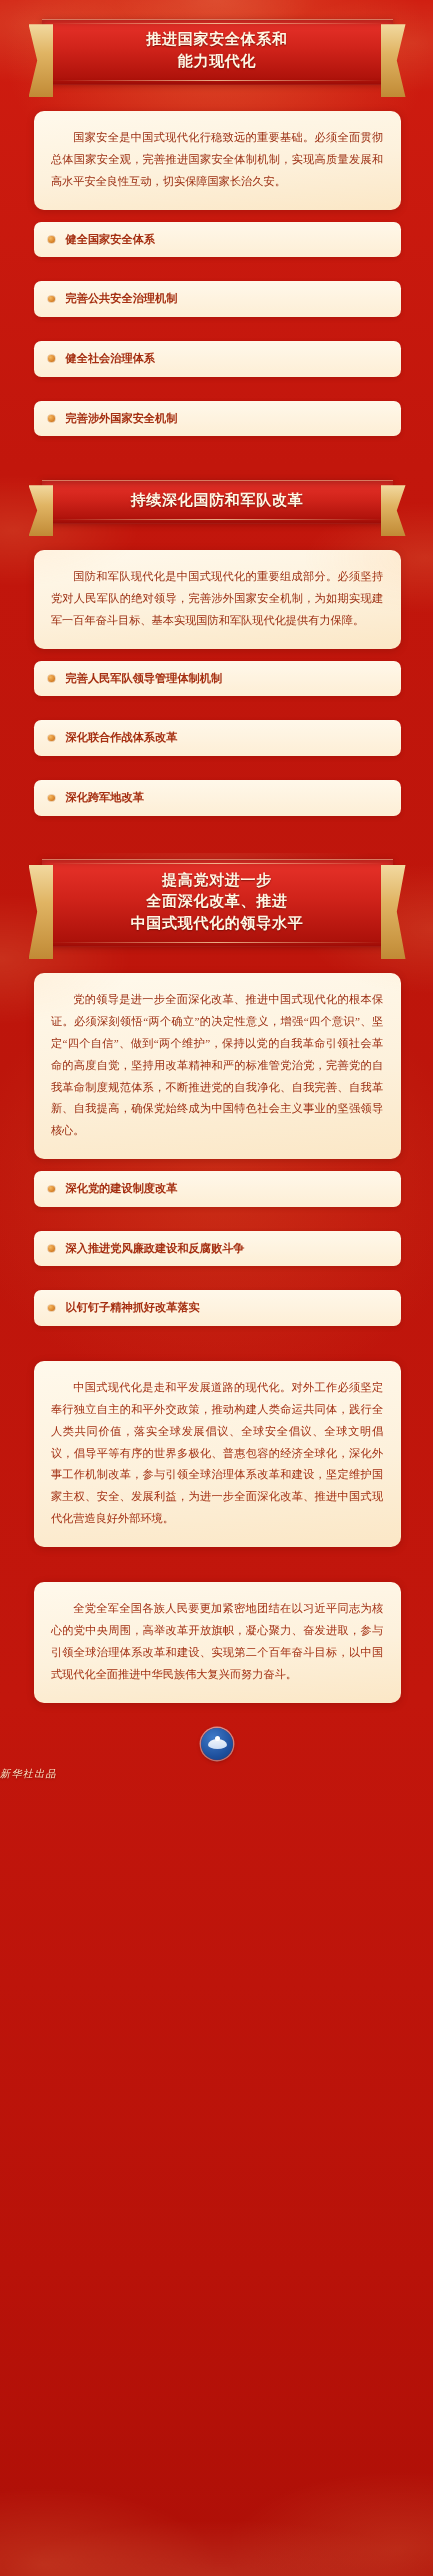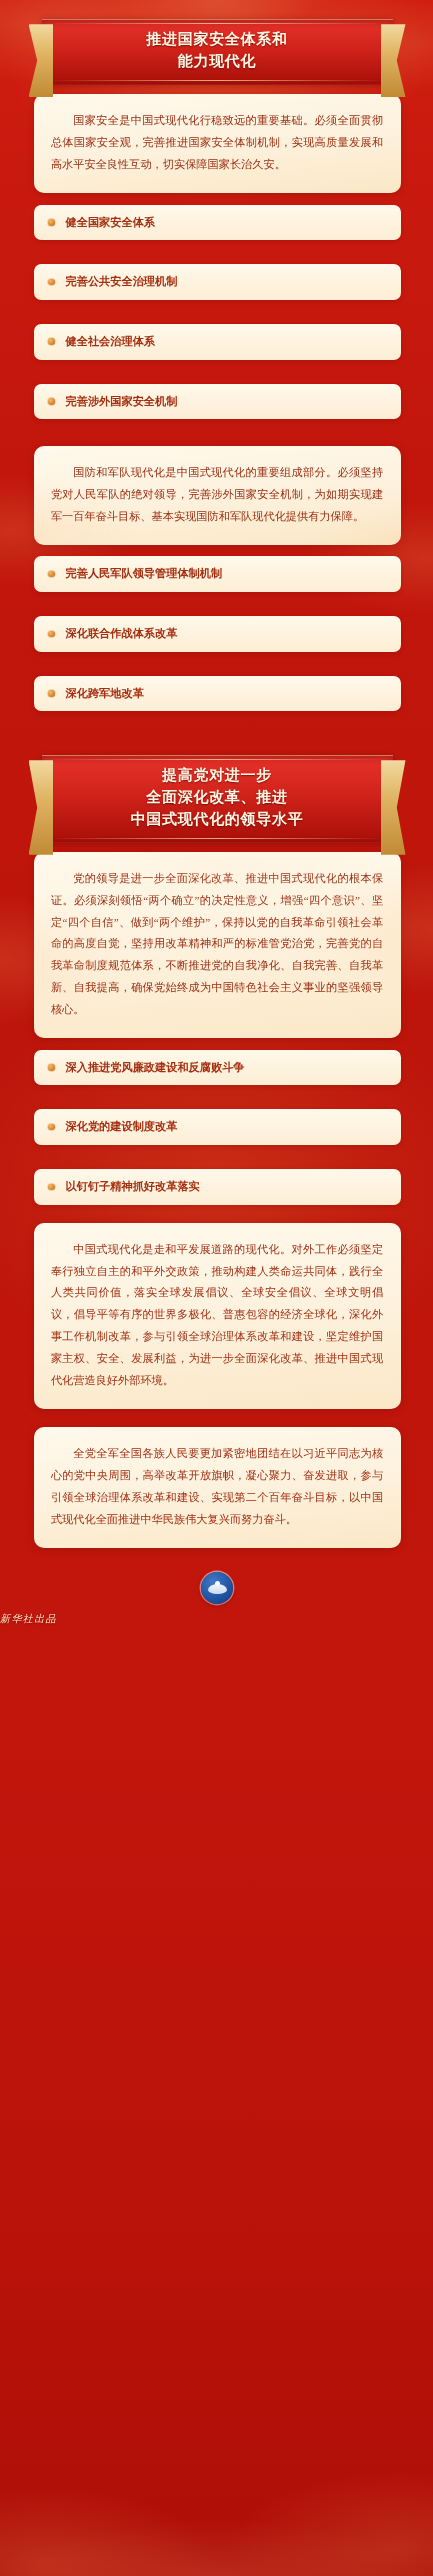--- a/index.html
+++ b/index.html
@@ -101,21 +101,21 @@
     left: 7.2px; right: 7.2px;
     height: 0.7px;
     background: linear-gradient(90deg, rgba(255,225,175,0), rgba(255,225,175,.75), rgba(255,225,175,0));
   }
   .banner .gl-top { top: 2.9px; }
   .banner .gl-bot { bottom: 2.9px; }
 
   
   .card {
     width: 367px;
-    margin: 2px auto 0;
+    margin: 19px auto 0;
     background: linear-gradient(175deg, #fff9ec 0%, #fdf1dc 55%, #fbe7c6 100%);
     border-radius: 10px;
     padding: 16px 17.4px 17.4px;
     box-shadow: 0 1.4px 7.2px rgba(110,14,6,.30);
   }
   .card p {
     font-size: 11.2px;
     line-height: 1.95;
     color: #9a2c10;
     text-align: justify;
@@ -241,20 +241,29 @@
       <span>健全社会治理体系</span>
     </div>
     <div class="list-item">
       <span class="dot"></span>
       <span>完善涉外国家安全机制</span>
     </div>
   </div>
 
   <div class="spacer-lg"></div>
 
+  <div class="banner-wrap">
+    <div class="banner">
+      <span class="gold-line gl-top"></span>
+      <span class="gold-line gl-bot"></span>
+      <h2>
+        <span>持续深化国防和军队改革</span>
+      </h2>
+    </div>
+  </div>
 
   <div class="card">
     <p>国防和军队现代化是中国式现代化的重要组成部分。必须坚持党对人民军队的绝对领导，完善涉外国家安全机制，为如期实现建军一百年奋斗目标、基本实现国防和军队现代化提供有力保障。</p>
   </div>
 
   <div class="list">
     <div class="list-item">
       <span class="dot"></span>
       <span>完善人民军队领导管理体制机制</span>
     </div>
@@ -282,25 +291,25 @@
     </div>
   </div>
 
   <div class="card">
     <p>党的领导是进一步全面深化改革、推进中国式现代化的根本保证。必须深刻领悟“两个确立”的决定性意义，增强“四个意识”、坚定“四个自信”、做到“两个维护”，保持以党的自我革命引领社会革命的高度自觉，坚持用改革精神和严的标准管党治党，完善党的自我革命制度规范体系，不断推进党的自我净化、自我完善、自我革新、自我提高，确保党始终成为中国特色社会主义事业的坚强领导核心。</p>
   </div>
 
   <div class="list">
     <div class="list-item">
       <span class="dot"></span>
+      <span>深化党的建设制度改革</span>
+    </div>
+    <div class="list-item">
+      <span class="dot"></span>
       <span>深入推进党风廉政建设和反腐败斗争</span>
-    </div>
-    <div class="list-item">
-      <span class="dot"></span>
-      <span>深化党的建设制度改革</span>
     </div>
     <div class="list-item">
       <span class="dot"></span>
       <span>以钉钉子精神抓好改革落实</span>
     </div>
   </div>
 
   <div class="spacer-md"></div>
 
   <div class="card bottom-card">

